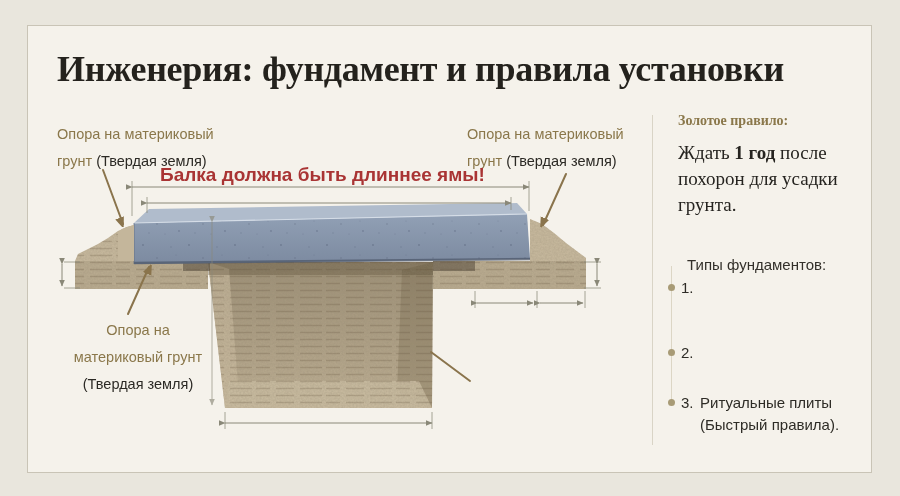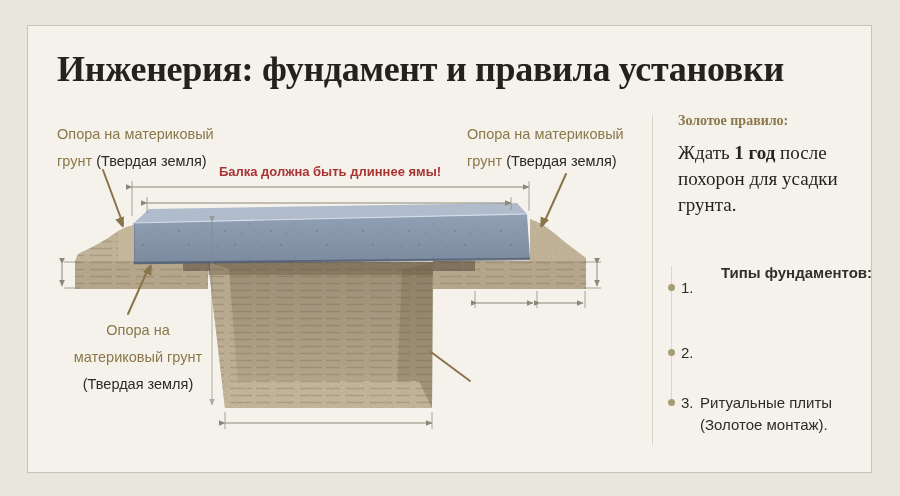--- a/index.html
+++ b/index.html
@@ -32,40 +32,40 @@
     font-family:"Liberation Serif", serif;
     font-size:36px;font-weight:600;letter-spacing:-0.3px;color:#24221d;
   }
   .lbl{position:absolute;font-size:14.5px;line-height:27px;}
   .lbl .olive{color:var(--olive);}
   .lbl .dk{color:var(--dark);}
   .pre{white-space:pre-line;}
   .lbl-tl{left:57px;top:121px;width:176px;}
   .lbl-tr{left:467px;top:121px;width:182px;}
   .warn{
-    position:absolute;left:160px;top:164px;width:340px;text-align:center;
-    color:var(--red);font-weight:700;font-size:13px;
+    position:absolute;left:160px;top:164px;width:340px;
+    color:var(--red);font-weight:700;font-size:19px;
   }
   .lbl-bl{left:52px;top:317px;width:172px;text-align:center;}
   .lbl-grave{left:473px;top:377px;width:170px;}
   .block{display:block;text-align:center;}
 
   .divider{position:absolute;left:652px;top:115px;width:1px;height:330px;background:#d9d4c6;}
 
   .gr-title{
     position:absolute;left:678px;top:113px;width:190px;
     font-family:"Liberation Serif", serif;font-size:14px;font-weight:700;color:var(--olive);
   }
   .gr-body{
     position:absolute;left:678px;top:140px;width:166px;
     font-family:"Liberation Serif", serif;font-size:19px;line-height:26px;color:#262420;
   }
   .types-title{
-    position:absolute;left:687px;top:264px;width:180px;
-    font-size:15px;font-weight:700;color:#33302a;margin-left:34px;
+    position:absolute;left:687px;top:256px;width:180px;
+    font-size:15px;font-weight:400;color:#33302a;
   }
   .timeline{position:absolute;left:671px;top:266px;width:1px;height:138px;background:#dcd6c5;}
   .type-item{
     position:absolute;left:664px;width:200px;
     display:grid;grid-template-columns:17px 19px 1fr;align-items:start;
     font-size:15px;line-height:21.5px;color:#2e2c26;
   }
   .type-item .dot{
     width:7px;height:7px;border-radius:50%;background:var(--olive-soft);
     margin-top:7px;margin-left:4px;
@@ -216,15 +216,15 @@
     <span>1.</span>
   </div>
   <div class="type-item ti-2">
     <span class="dot"></span>
     <span>2.</span>
   </div>
   <div class="type-item ti-3">
     <span class="dot"></span>
     <span>3.</span>
     <span class="pre">Ритуальные плиты
-(Золотое монтаж).</span>
+(Быстрый правила).</span>
   </div>
 </div>
 
 </body></html>

